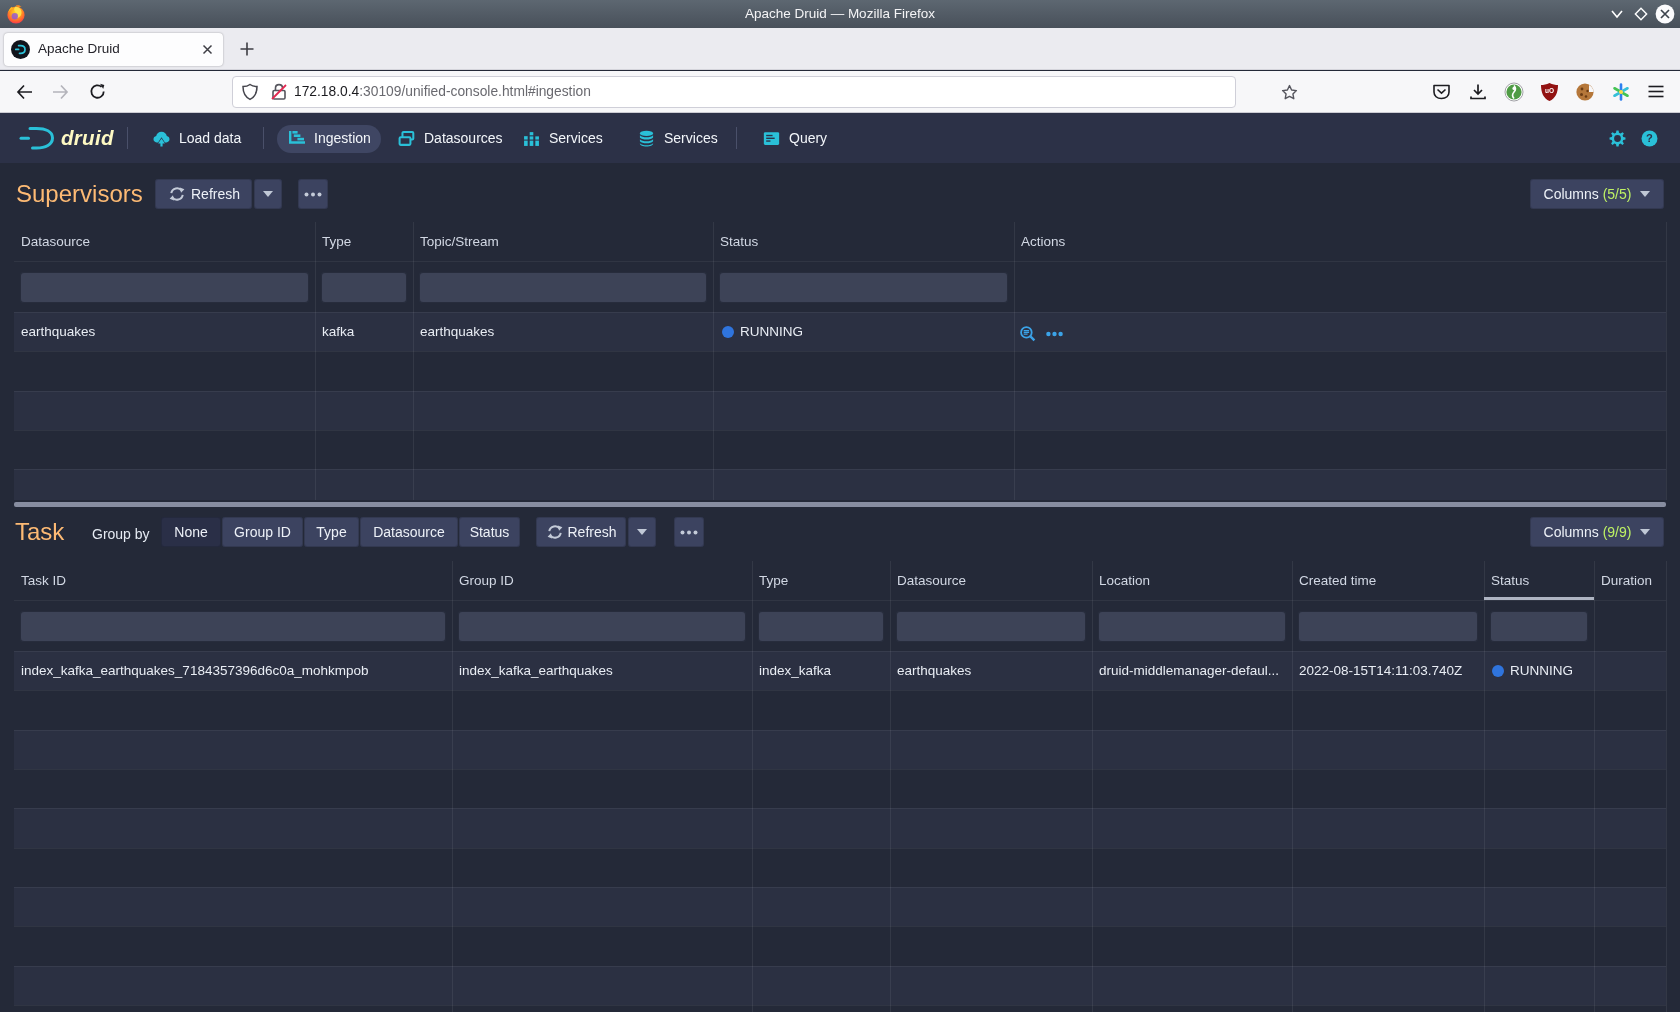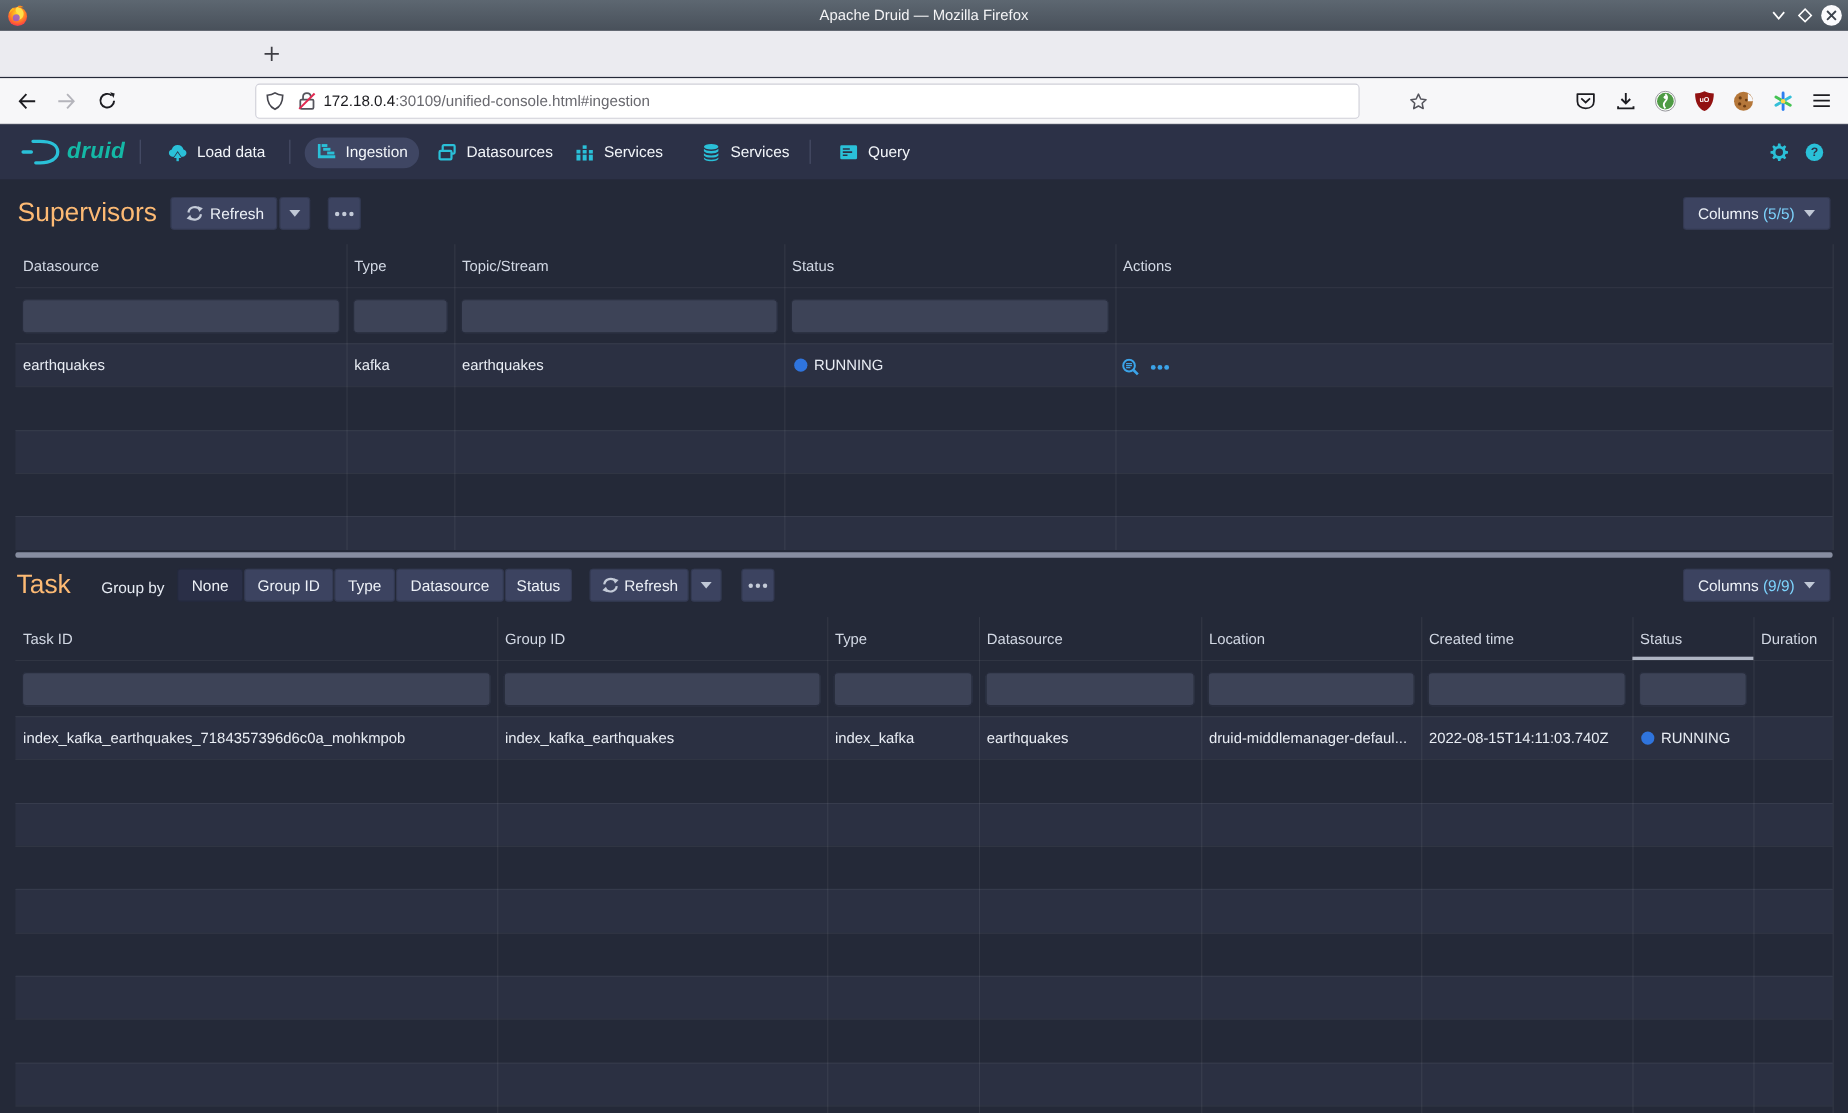--- a/index.html
+++ b/index.html
@@ -14,21 +14,21 @@
 #toolbar{left:0;top:71px;width:1680px;height:42px;background:#f7f7f9;border-bottom:1px solid #ccccd3}
 #urlbar{left:232px;top:5px;width:1004px;height:32px;background:#ffffff;border:1px solid #cfcfd8;border-radius:4px}
 
 #druidbar{left:0;top:113px;width:1680px;height:50px;background:#2c3147}
 .navsep{width:1px;height:22px;background:#4a506a;top:14px}
 .navitem{top:0;height:50px;display:flex;align-items:center;color:#f3f6fa;font-size:14px}
 .pill{background:#3f4663;border-radius:16px}
 
 .h2{color:#fdba74;font-size:24px;font-weight:400}
 .bpbtn{background:#3c4360;border-radius:3px;color:#edf1f7;font-size:14px;display:flex;align-items:center;justify-content:center;box-shadow:inset 0 0 0 1px rgba(17,20,24,.2)}
-.bpbtn .dim{color:#7dd3fc}
+.bpbtn .dim{color:#bef264}
 .caret{width:0;height:0;border-left:5px solid transparent;border-right:5px solid transparent;border-top:6px solid #c0c8d6}
 
 .vline{width:1px;background:rgba(255,255,255,.07)}
 .hline{height:1px;background:rgba(255,255,255,.06)}
 .stripe{background:rgba(182,195,255,.05)}
 .th{color:#d2d8e4;font-size:13.5px}
 .td{color:#e9edf4;font-size:13.5px;white-space:nowrap}
 .finput{background:#3d4357;border-radius:4px;height:31px;box-shadow:inset 0 0 0 1px rgba(14,17,28,.45)}
 .rdot{width:12px;height:12px;border-radius:50%;background:#2f74dd}
 </style></head><body>
@@ -57,20 +57,33 @@
  <svg class="abs" style="left:1634px;top:7px" width="14" height="14" viewBox="0 0 14 14">
         <rect x="3" y="3" width="8" height="8" transform="rotate(45 7 7)" stroke="#fff" stroke-width="1.4" fill="none"></rect>
       </svg>
  <svg class="abs" style="left:1655px;top:4px" width="20" height="20" viewBox="0 0 20 20">
         <circle cx="10" cy="10" r="9.4" fill="#fbfbfd"></circle>
         <path d="M6 6 L14 14 M14 6 L6 14" stroke="#3c434d" stroke-width="1.7"></path>
       </svg>
 </div>
 
 <div class="abs" id="tabbar">
+ <div class="abs" id="tab">
+   <svg class="abs" style="left:7px;top:7px" width="19" height="19" viewBox="0 0 19 19">
+     <circle cx="9.5" cy="9.5" r="9.5" fill="#12141c"></circle>
+     <g stroke="#2cc3da" stroke-width="1.7" fill="none" stroke-linecap="round">
+       <path d="M7.6 5.6 H9.7 C12.5 5.6 14 7.1 14 9.4 C14 11.7 12.5 13.3 9.7 13.3 H8.5"></path>
+       <path d="M4.8 9.4 H7.6"></path>
+     </g>
+   </svg>
+   <div class="abs" style="left:34px;top:8px;font-size:13.5px;color:#25242b">Apache Druid</div>
+   <svg class="abs" style="left:197px;top:10px" width="13" height="13" viewBox="0 0 13 13">
+          <path d="M2.5 2.5 L10.5 10.5 M10.5 2.5 L2.5 10.5" stroke="#3e3e44" stroke-width="1.5"></path>
+        </svg>
+ </div>
  <svg class="abs" style="left:239px;top:13px" width="16" height="16" viewBox="0 0 16 16">
         <path d="M8 1.5 V14.5 M1.5 8 H14.5" stroke="#3e3e44" stroke-width="1.6"></path>
       </svg>
 </div>
 
 <div class="abs" id="toolbar">
  <svg class="abs" style="left:16px;top:13px" width="17" height="16" viewBox="0 0 17 16">
         <path d="M8 1.5 L2 8 L8 14.5 M2.2 8 H16" stroke="#1c1c21" stroke-width="1.7" fill="none"></path>
       </svg>
  <svg class="abs" style="left:52px;top:13px" width="17" height="16" viewBox="0 0 17 16">
@@ -139,21 +152,21 @@
       </svg>
 </div>
 
 <div class="abs" id="druidbar">
  <svg class="abs" style="left:19px;top:13px" width="36" height="25" viewBox="0 0 36 25">
         <g stroke="#2ac0d8" stroke-width="3" fill="none" stroke-linecap="round">
           <path d="M11 2.5 H17.5 C26.5 2.5 33.5 5.5 33.5 12 C33.5 18.5 26.5 22 17.5 22 H13.5"></path>
           <path d="M2 12.2 H9.5"></path>
         </g>
       </svg>
- <div class="abs" style="left:61px;top:13px;color:#14b8a6;font-size:20.5px;font-style:italic;font-weight:700;letter-spacing:.3px">druid</div>
+ <div class="abs" style="left:61px;top:13px;color:#fef9c3;font-size:20.5px;font-style:italic;font-weight:700;letter-spacing:.3px">druid</div>
  <div class="abs navsep" style="left:127px"></div>
  <div class="abs navitem" style="left:153px;top:0px;gap:9px">
         <svg width="17" height="17" viewBox="0 0 17 17">
           <path fill="#2ac0d8" d="M3.6 12.4 C1.7 12.2 0.5 10.8 0.5 9.2 C0.5 7.6 1.6 6.3 3.2 6 C3.7 3.5 5.8 1.8 8.5 1.8 C11.2 1.8 13.3 3.5 13.8 6 C15.4 6.3 16.5 7.6 16.5 9.2 C16.5 10.8 15.3 12.2 13.4 12.4 L11.9 12.4 L8.5 7.3 L5.1 12.4 Z"></path>
           <path fill="#2ac0d8" d="M8.5 8.6 L11.9 13.6 L9.6 13.6 L9.6 16.6 L7.4 16.6 L7.4 13.6 L5.1 13.6 Z"></path>
         </svg>
         <span>Load data</span>
       </div>
  <div class="abs navsep" style="left:263px"></div>
  <div class="abs pill" style="left:277px;top:12px;width:104px;height:28px"></div>

